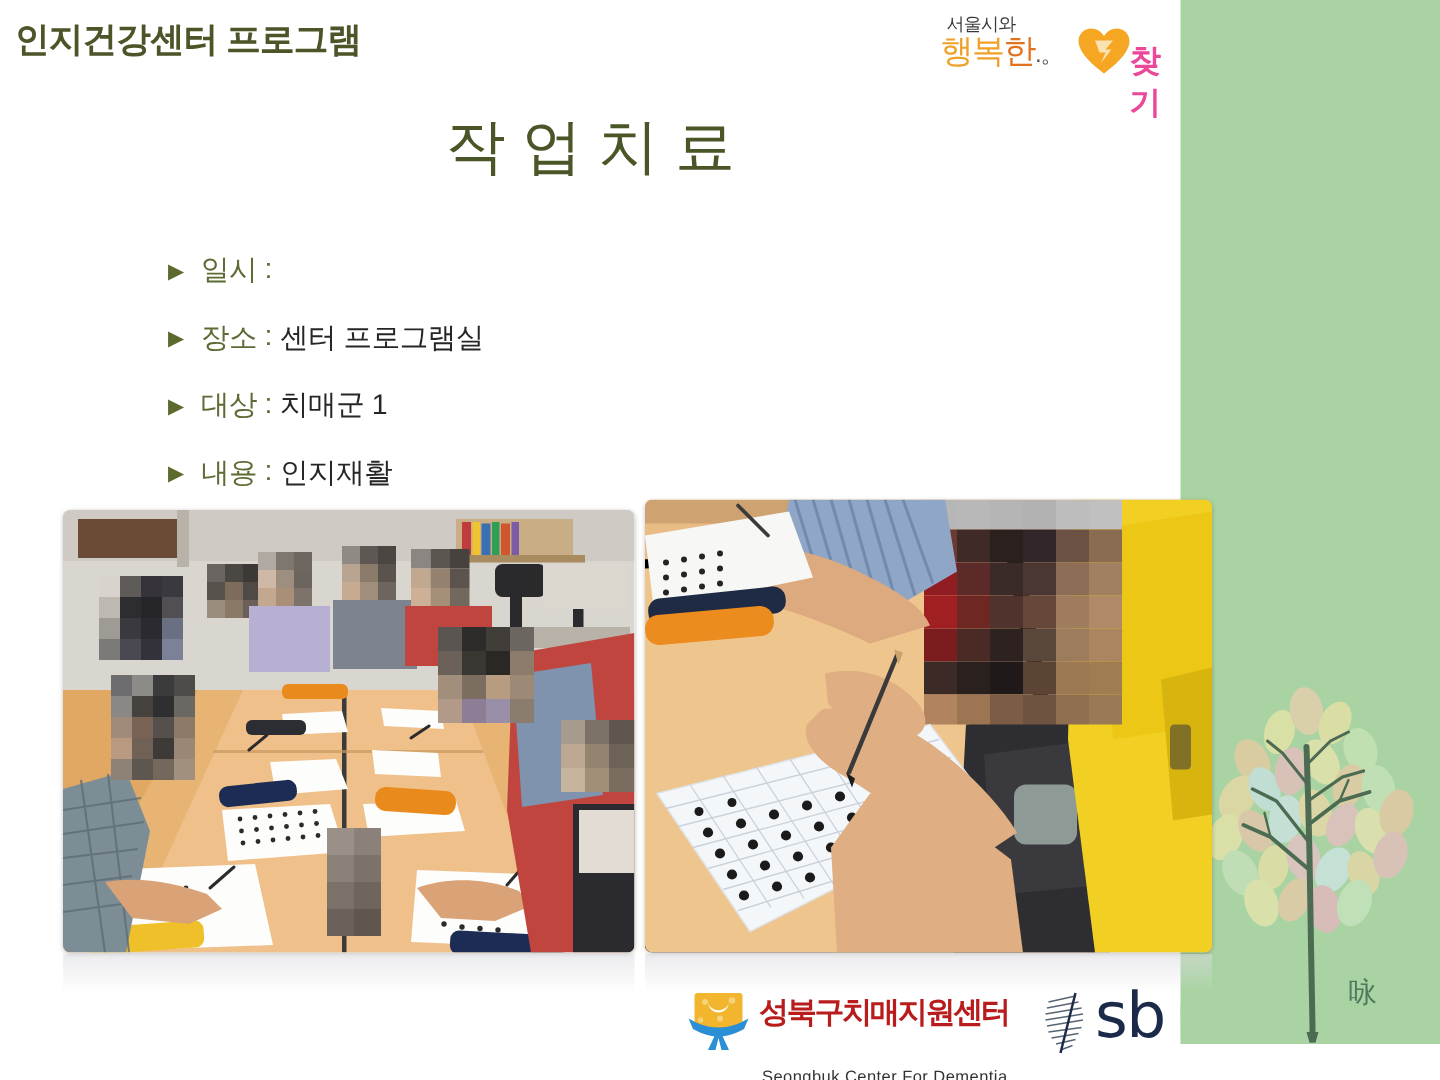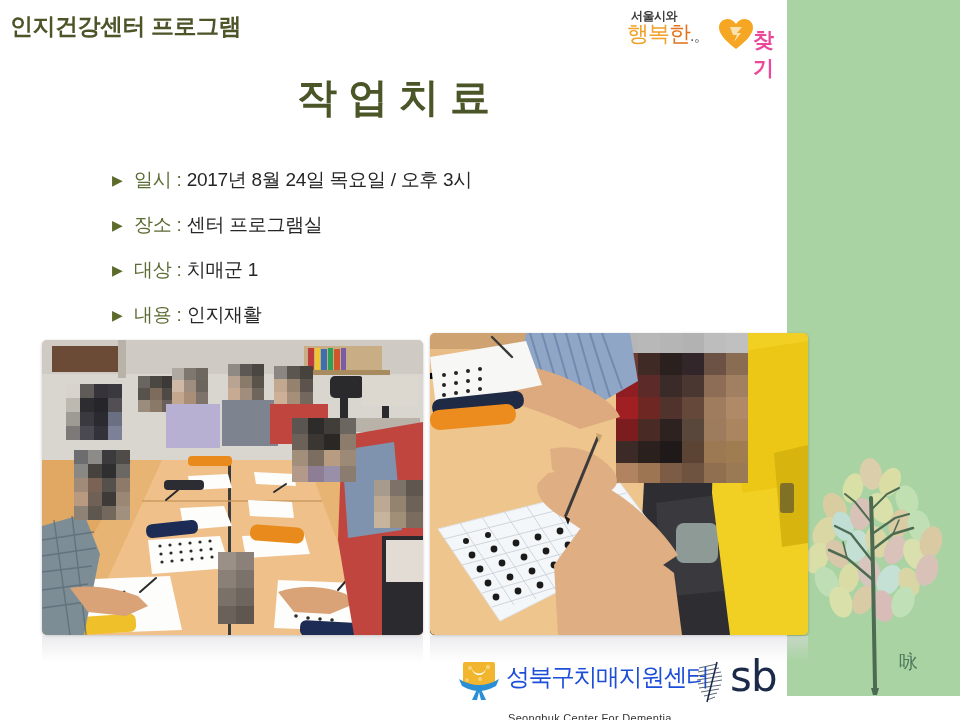--- a/index.html
+++ b/index.html
@@ -28,42 +28,42 @@
   
   .header-title{
     position:absolute;left:10px;top:11px;
     font-size:23px;font-weight:700;color:#4c5428;
     letter-spacing:-0.5px;white-space:nowrap;
   }
 
   
   .top-logo{position:absolute;left:625px;top:6px;width:160px;height:52px;}
   .top-logo .ln1{
-    position:absolute;left:6px;top:2px;font-size:12px;color:#3a3a3a;font-weight:700;
+    position:absolute;left:6px;top:2px;font-size:12px;color:#3a3a3a;font-weight:400;
     letter-spacing:-0.5px;
   }
   .top-logo .ln2{
     position:absolute;left:2px;top:17px;font-size:22px;font-weight:400;
     letter-spacing:-1px;line-height:1;
   }
   .top-logo .ln2 .c1{color:#f0a12a;}
   .top-logo .ln2 .c2{color:#e2731e;}
   .top-logo .ln2 .c3{color:#555;font-size:16px;}
   .top-logo .heart{
     position:absolute;left:93px;top:12px;width:36px;height:32px;
   }
   .top-logo .ln3{
     position:absolute;left:128px;top:20px;font-size:21px;font-weight:700;color:#ec4899;
     letter-spacing:-1px;
   }
 
   
   .main-title{
     position:absolute;left:0;top:70px;width:787px;text-align:center;
-    font-size:40px;font-weight:700;color:#4b5628;letter-spacing:11px;
+    font-size:40px;font-weight:400;color:#4b5628;letter-spacing:11px;
     text-indent:11px;
   }
 
   
   .bullets{position:absolute;left:112px;top:157px;width:620px;}
   .bullet-row{display:flex;align-items:center;height:45px;}
   .bullet-mark{
     width:22px;flex:0 0 22px;color:#5c6b2c;font-size:14px;line-height:1;
   }
   .bullet-label{
@@ -88,21 +88,21 @@
     position:absolute;pointer-events:none;
     background:linear-gradient(to bottom,rgba(220,220,225,0.55),rgba(255,255,255,0));
   }
   .reflect-left{left:42px;top:636px;width:381px;height:26px;}
   .reflect-right{left:430px;top:636px;width:378px;height:26px;}
 
   
   .bottom-logo{position:absolute;left:458px;top:658px;width:310px;height:50px;}
   .bl-mark{position:absolute;left:0;top:3px;width:42px;height:40px;}
   .bl-kr{
-    position:absolute;left:48px;top:3px;font-size:24px;font-weight:400;color:#1d4ed8;
+    position:absolute;left:48px;top:3px;font-size:20px;font-weight:700;color:#b91c1c;
     letter-spacing:-1.5px;white-space:nowrap;
   }
   .bl-en{
     position:absolute;left:50px;top:30px;font-size:11px;color:#333;letter-spacing:0.3px;
     white-space:nowrap;font-family:"Liberation Sans",sans-serif;margin-top:24px;
   }
   .bl-feather{position:absolute;left:237px;top:2px;width:34px;height:44px;}
   .bl-sb{
     position:absolute;left:272px;top:-2px;font-size:42px;color:#1c2a4a;font-weight:400;
     letter-spacing:-1px;line-height:1;font-family:"DejaVu Sans",sans-serif;
@@ -186,21 +186,20 @@
     <div class="ln3">찾기</div>
   </div>
 
   <div class="main-title">작업치료</div>
 
   <div class="bullets">
     <div class="bullet-row">
       <span class="bullet-mark">▶</span>
       <span class="bullet-label">일시</span>
       <span class="bullet-sep">:</span>
-      <span class="bullet-value">2017년 8월 24일 목요일 / 오후 3시</span>
     </div>
     <div class="bullet-row">
       <span class="bullet-mark">▶</span>
       <span class="bullet-label">장소</span>
       <span class="bullet-sep">:</span>
       <span class="bullet-value">센터 프로그램실</span>
     </div>
     <div class="bullet-row">
       <span class="bullet-mark">▶</span>
       <span class="bullet-label">대상</span>

